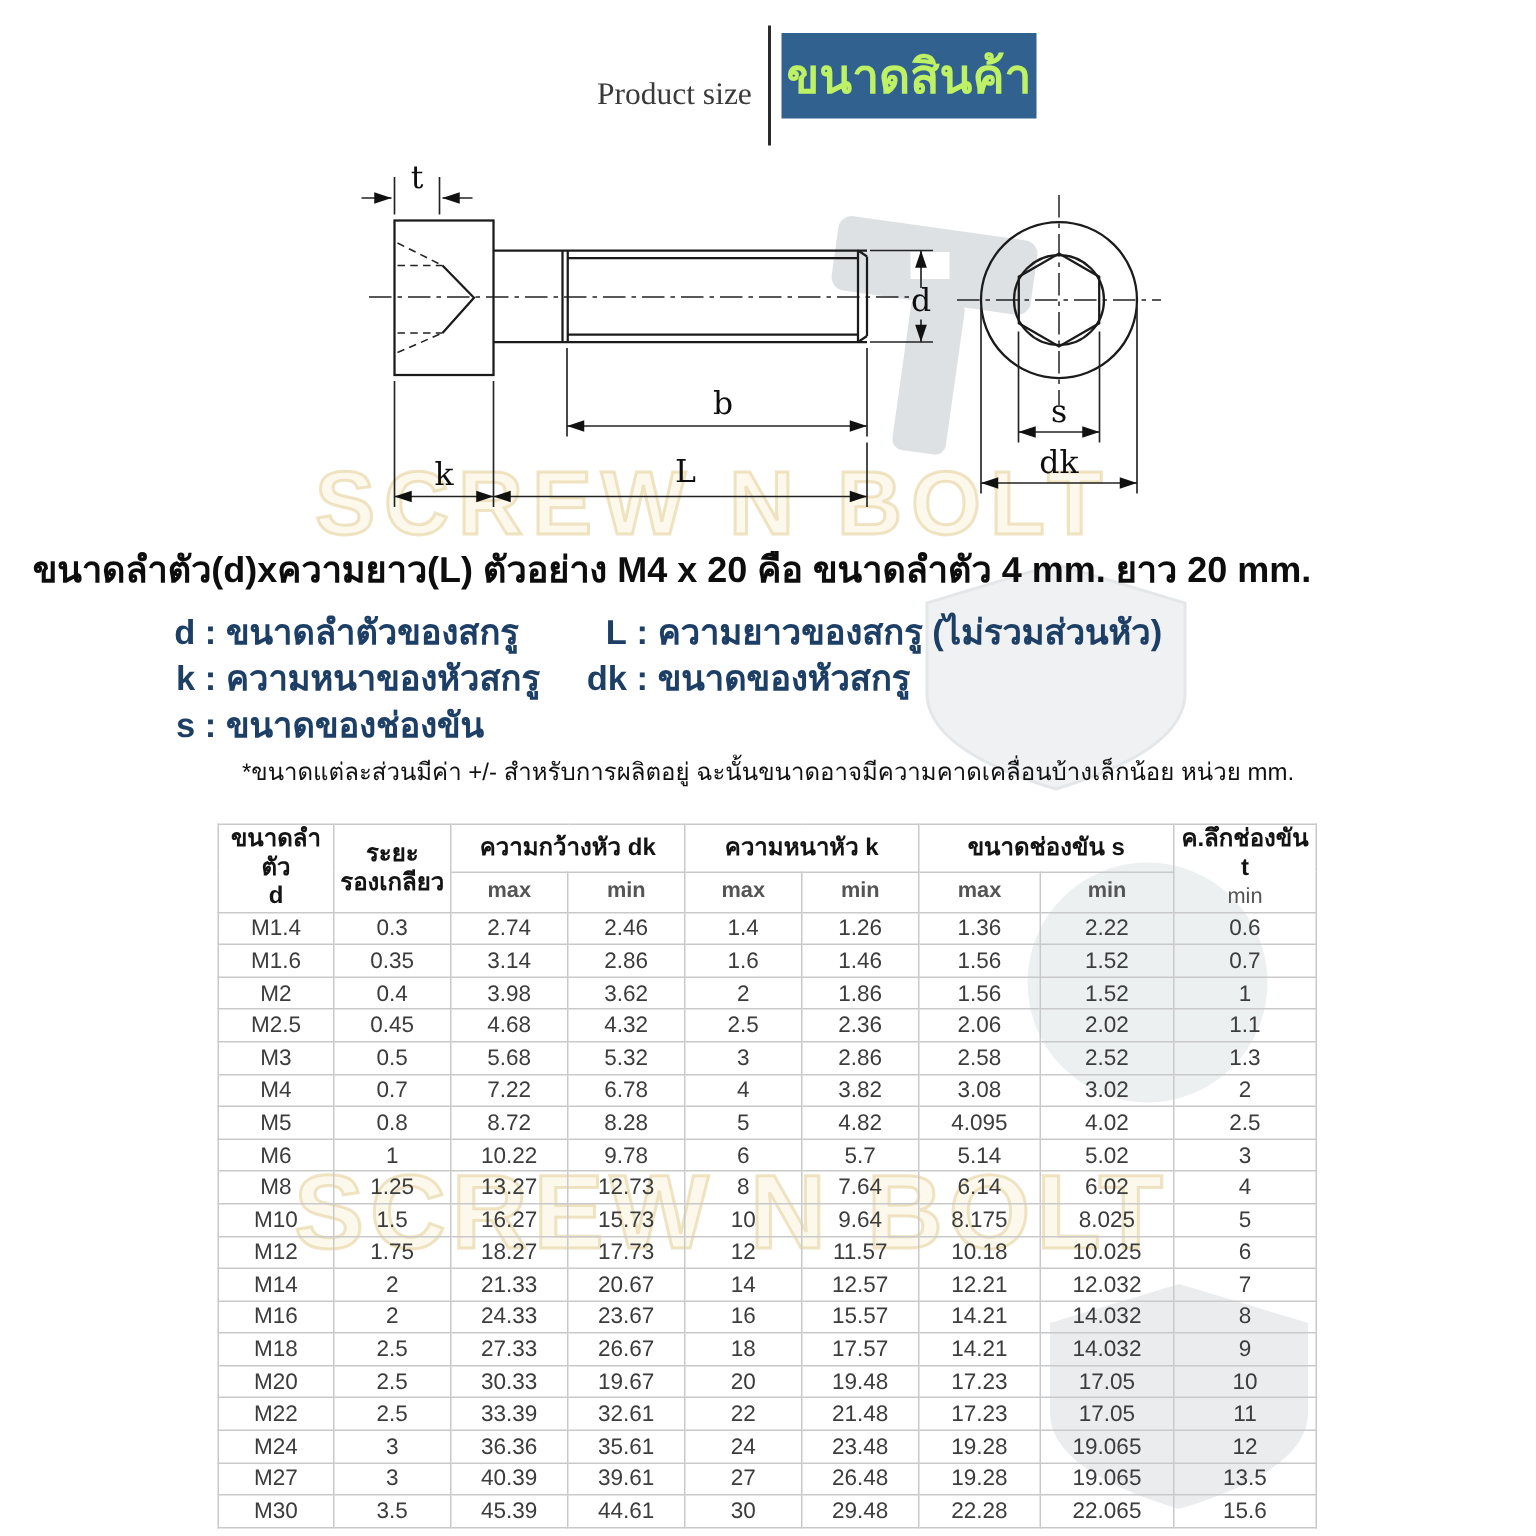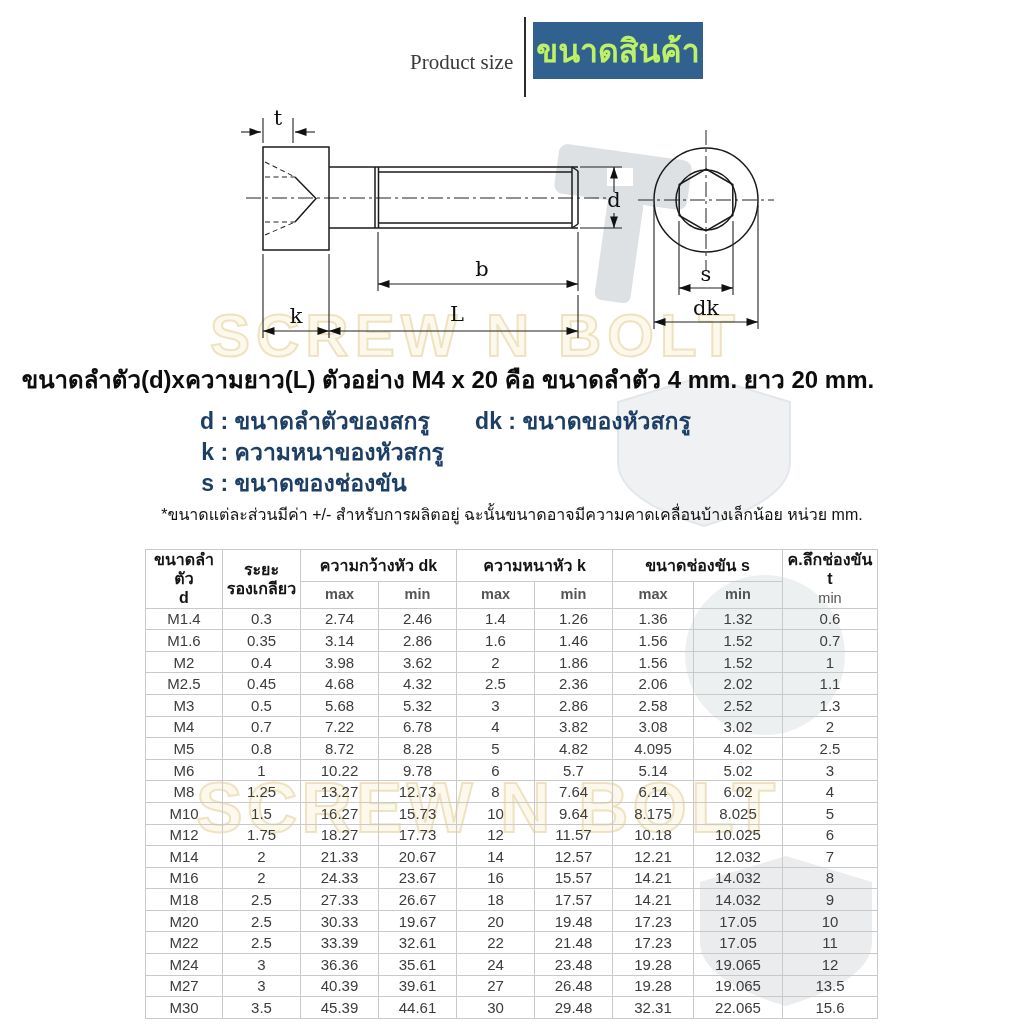--- a/index.html
+++ b/index.html
@@ -11,21 +11,21 @@
   .wm-layer{position:absolute;left:0;top:0;width:1024px;height:1024px;z-index:0;}
   .wm-text{
     position:absolute;z-index:0;font-weight:bold;white-space:nowrap;
     color:rgba(252,248,234,0.9);
     -webkit-text-stroke:2px rgba(226,206,150,0.55);
     font-family:"Liberation Sans",sans-serif;
   }
   #wm1{left:210px;top:301px;font-size:60px;letter-spacing:6px;}
   #wm2{left:196px;top:768px;font-size:70px;letter-spacing:4px;}
   
-  .hdr{position:absolute;left:16px;top:0;width:836px;height:100px;z-index:2;}
+  .hdr{position:absolute;left:4px;top:0;width:836px;height:100px;z-index:2;}
   .ps-label{
     position:absolute;left:394px;top:50px;font-family:"Liberation Serif",serif;
     font-size:21px;color:#3a3a3a;
   }
   .hdr-divider{position:absolute;left:508px;top:17px;width:2px;height:80px;background:#2b2b2b;}
   .hdr-box{
     position:absolute;left:517px;top:22px;width:170px;height:57px;background:#31618f;
     color:#bef264;font-size:32px;font-weight:bold;display:flex;align-items:center;
     justify-content:center;
   }
@@ -187,20 +187,23 @@
           <span class="def-key">d</span><span> : </span><span>ขนาดลำตัวของสกรู</span>
         </div>
         <div class="def-line">
           <span class="def-key">k</span><span> : </span><span>ความหนาของหัวสกรู</span>
         </div>
         <div class="def-line">
           <span class="def-key">s</span><span> : </span><span>ขนาดของช่องขัน</span>
         </div>
       </div>
       <div class="def-col def-col-right">
+        <div class="def-line">
+          <span class="def-key">L</span><span> : </span><span>ความยาวของสกรู (ไม่รวมส่วนหัว)</span>
+        </div>
         <div class="def-line">
           <span class="def-key">dk</span><span> : </span><span>ขนาดของหัวสกรู</span>
         </div>
       </div>
     </div>
   </div>
 
   <div class="note-line">*ขนาดแต่ละส่วนมีค่า +/- สำหรับการผลิตอยู่ ฉะนั้นขนาดอาจมีความคาดเคลื่อนบ้างเล็กน้อย หน่วย mm.</div>
 
   <div class="table-wrap">
@@ -245,21 +248,21 @@
       </thead>
       <tbody>
           <tr>
             <td>M1.4</td>
             <td>0.3</td>
             <td>2.74</td>
             <td>2.46</td>
             <td>1.4</td>
             <td>1.26</td>
             <td>1.36</td>
-            <td>1.32</td>
+            <td>2.22</td>
             <td>0.6</td>
           </tr>
           <tr>
             <td>M1.6</td>
             <td>0.35</td>
             <td>3.14</td>
             <td>2.86</td>
             <td>1.6</td>
             <td>1.46</td>
             <td>1.56</td>
@@ -442,21 +445,21 @@
             <td>19.065</td>
             <td>13.5</td>
           </tr>
           <tr>
             <td>M30</td>
             <td>3.5</td>
             <td>45.39</td>
             <td>44.61</td>
             <td>30</td>
             <td>29.48</td>
-            <td>32.31</td>
+            <td>22.28</td>
             <td>22.065</td>
             <td>15.6</td>
           </tr>
         </tbody>
     </table>
   </div>
 
 </div>
 
 </body></html>

